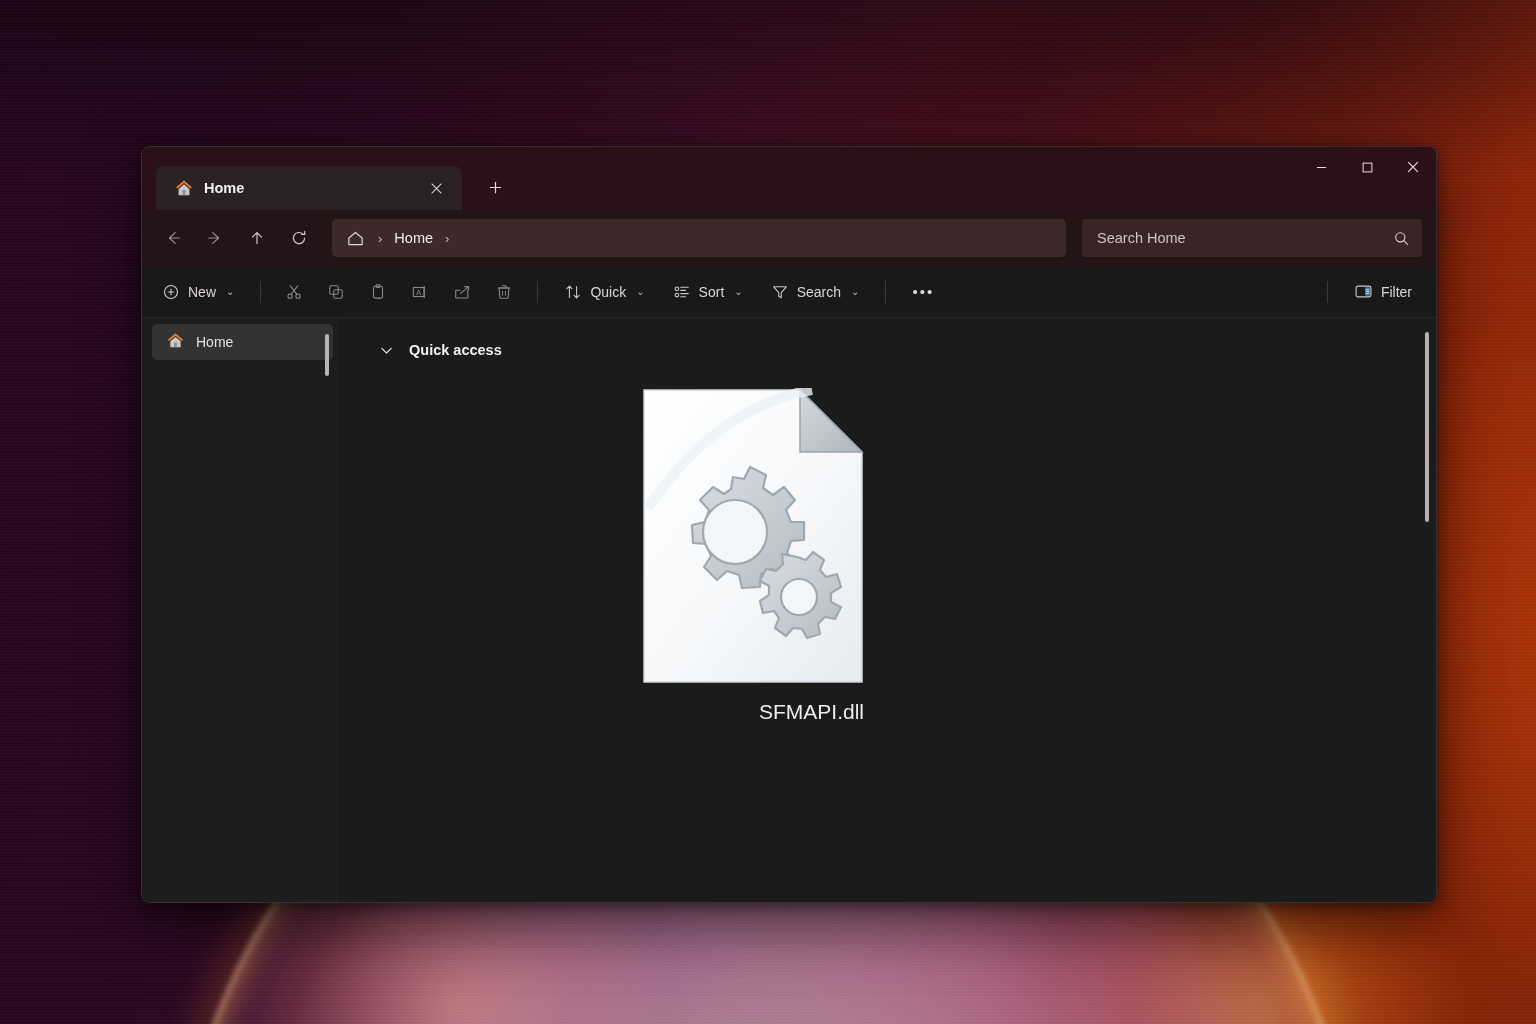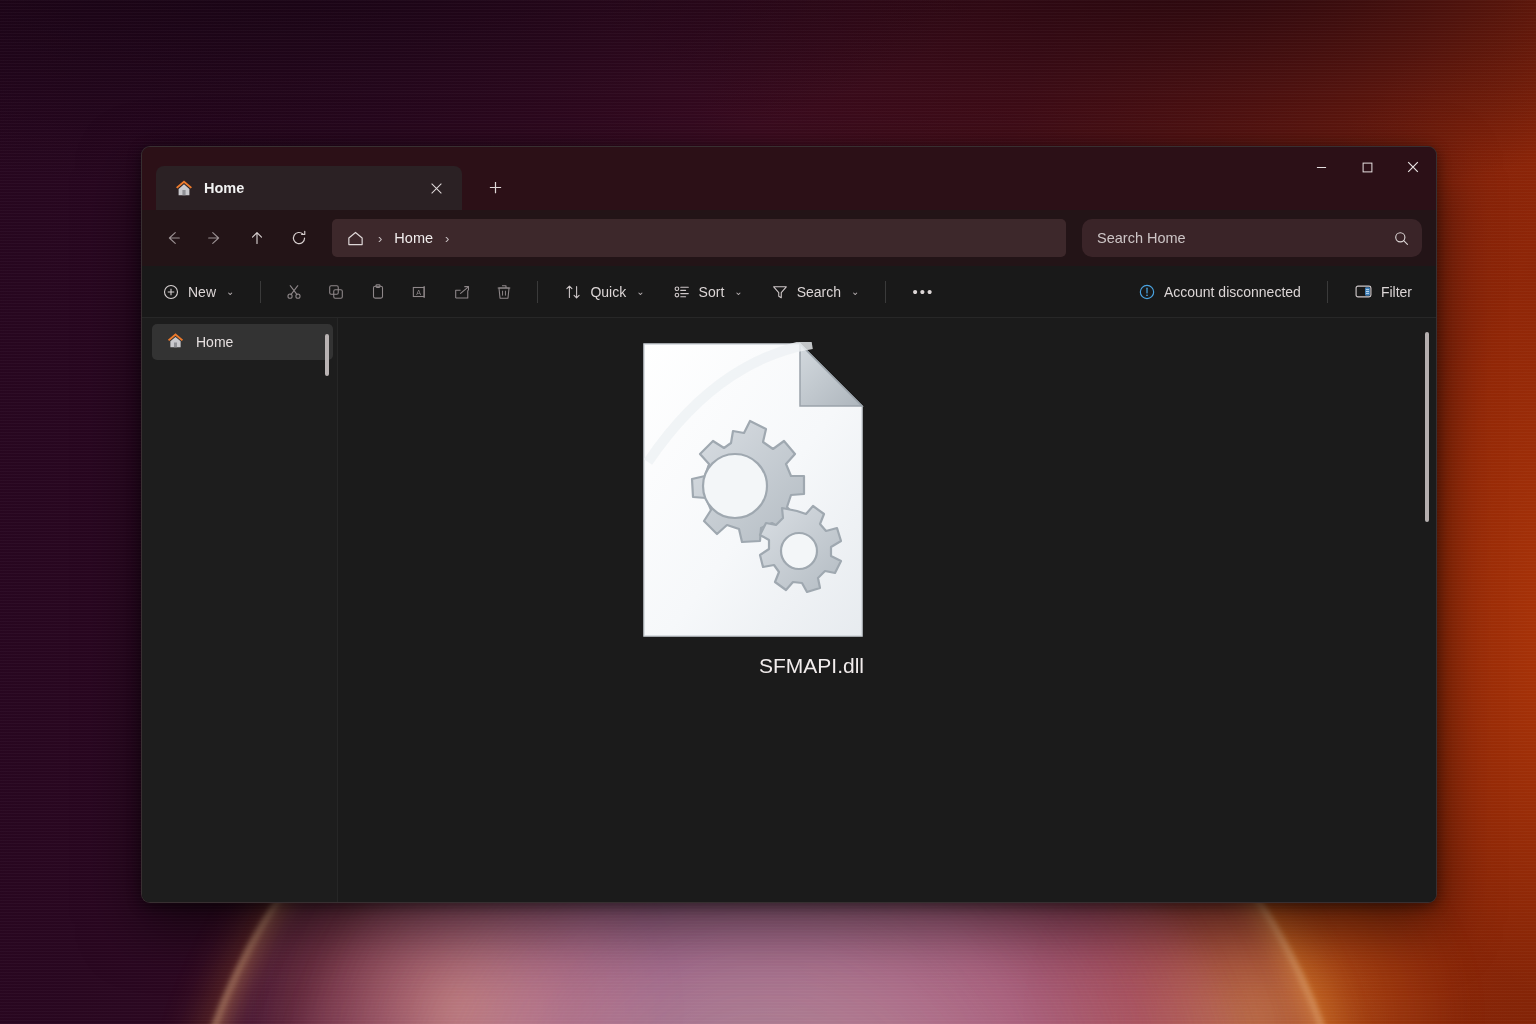--- a/index.html
+++ b/index.html
@@ -188,21 +188,21 @@
     display: flex; align-items: center;
     padding: 0 12px;
     gap: 4px;
   }
   .crumb-home { width: 22px; height: 22px; display:flex; align-items:center; justify-content:center; color:#ded7d7; }
   .crumb-sep { color: #c9c0c2; font-size: 13px; padding: 0 8px; }
   .crumb-text { color: #f0ecec; font-size: 14.5px; }
   .searchbox {
     width: 340px; height: 38px;
     background: rgba(78,50,54,.55);
-    border-radius: 10px;
+    border-radius: 3px;
     display: flex; align-items: center;
     padding: 0 12px 0 15px;
   }
   .searchbox input {
     flex: 1 1 auto;
     background: transparent; border: none; outline: none;
     color: #e8e2e2; font-size: 14.5px;
     font-family: "Liberation Sans", sans-serif;
   }
   .searchbox input::placeholder { color: #cdc5c6; }
@@ -494,28 +494,20 @@
       </div>
 
       <div class="cmd-sep"></div>
 
       <div class="cmd">
         <span style="letter-spacing:2px;font-size:15px;">•••</span>
       </div>
 
       <div class="cmd-spacer"></div>
 
-      <div class="cmd">
-        <svg viewBox="0 0 20 20" width="18" height="18">
-          <circle cx="10" cy="10" r="7.4" fill="none" stroke="#4aa3e0" stroke-width="1.3"></circle>
-          <path d="M10 5.8 V11" stroke="#4aa3e0" stroke-width="1.4" stroke-linecap="round"></path>
-          <circle cx="10" cy="13.6" r=".95" fill="#4aa3e0"></circle>
-        </svg>
-        <span>Account disconnected</span>
-      </div>
 
       <div class="cmd-sep"></div>
 
       <div class="cmd">
         <svg viewBox="0 0 20 20" width="19" height="19">
           <rect x="2.2" y="4.4" width="15.6" height="11.2" rx="2" fill="none" stroke="#cfc8c9" stroke-width="1.2"></rect>
           <rect x="11.6" y="5.4" width="5.2" height="9.2" rx="1.2" fill="#3f7fb8"></rect>
           <path d="M13 8 H15.4 M13 10 H15.4 M13 12 H15.4" stroke="#cfe4f5" stroke-width=".9" stroke-linecap="round"></path>
         </svg>
         <span>Filter</span>
@@ -532,20 +524,28 @@
               <path d="M10 6.2 L15.4 10.9 V17.2 H4.6 V10.9 Z" fill="#c9c9cd"></path>
               <path d="M8.4 12.1 h3.2 v5.1 h-3.2 z" fill="#8f9095"></path>
             </svg>
           </span>
           <span>Home</span>
         </div>
         <div class="side-scroll"></div>
       </div>
 
       <div class="content">
+        <div class="group-header">
+          <span class="group-chev">
+            <svg viewBox="0 0 20 20" width="17" height="17">
+                <path d="M4.5 7.5 L10 13 L15.5 7.5" fill="none" stroke="#e2dcdc" stroke-width="1.5" stroke-linecap="round" stroke-linejoin="round"></path>
+              </svg>
+          </span>
+          <span class="group-title">Quick access</span>
+        </div>
 
         <div class="tile-area">
           <div class="tile">
             <div class="file-icon-wrap">
               <svg viewBox="0 0 222 296" width="222" height="296">
                 <defs>
                   <linearGradient id="pgGrad" x1="0" y1="0" x2="1" y2="1">
                     <stop offset="0%" stop-color="#ffffff"></stop>
                     <stop offset="55%" stop-color="#f6f8fa"></stop>
                     <stop offset="100%" stop-color="#e7ebef"></stop>

